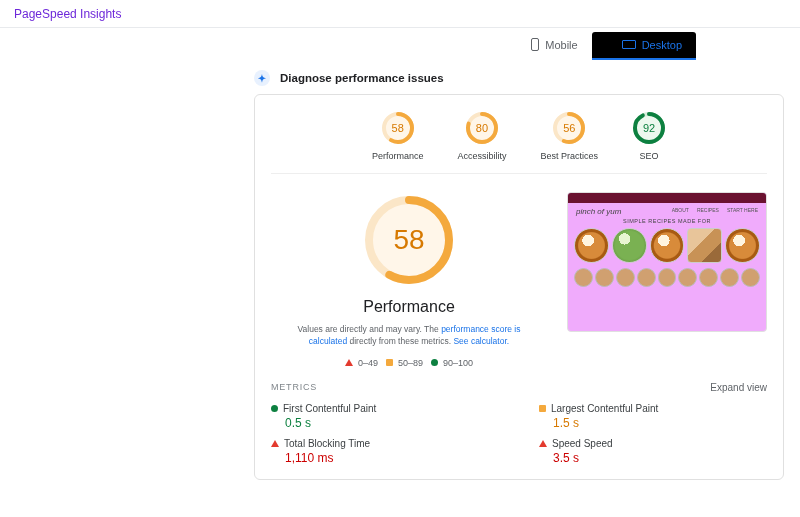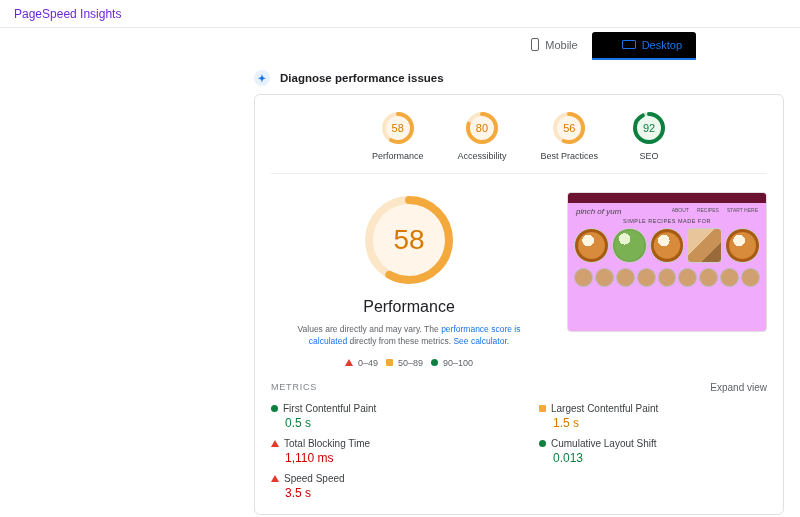--- a/index.html
+++ b/index.html
@@ -184,27 +184,20 @@
       </div>
       <div class="metric">
         <div class="mlabel">
             <span class="tri-r"></span>
             <span>Total Blocking Time</span>
           </div>
         <div class="mval red">1,110 ms</div>
       </div>
       <div class="metric">
         <div class="mlabel">
-            <span class="dot-g"></span>
-            <span>Cumulative Layout Shift</span>
-          </div>
-        <div class="mval green">0.013</div>
-      </div>
-      <div class="metric">
-        <div class="mlabel">
             <span class="tri-r"></span>
             <span>Speed Speed</span>
           </div>
         <div class="mval red">3.5 s</div>
       </div>
     </div>
 
   </div>
 </div>
 

